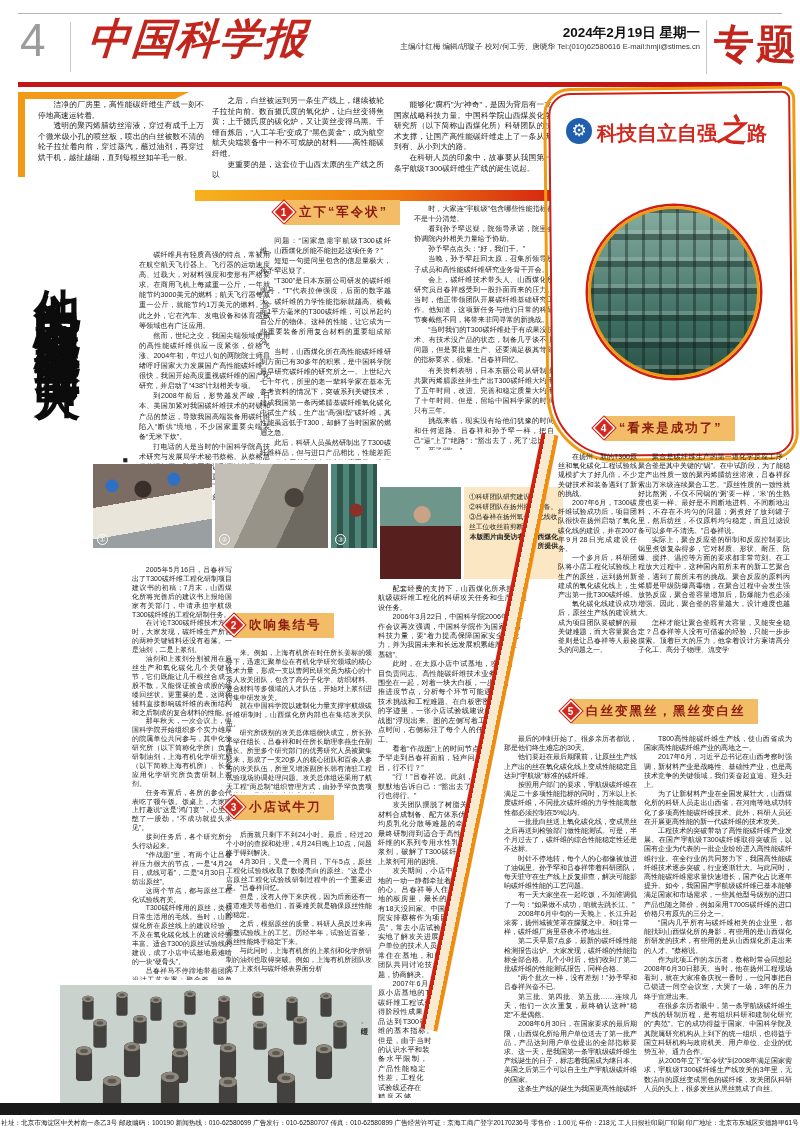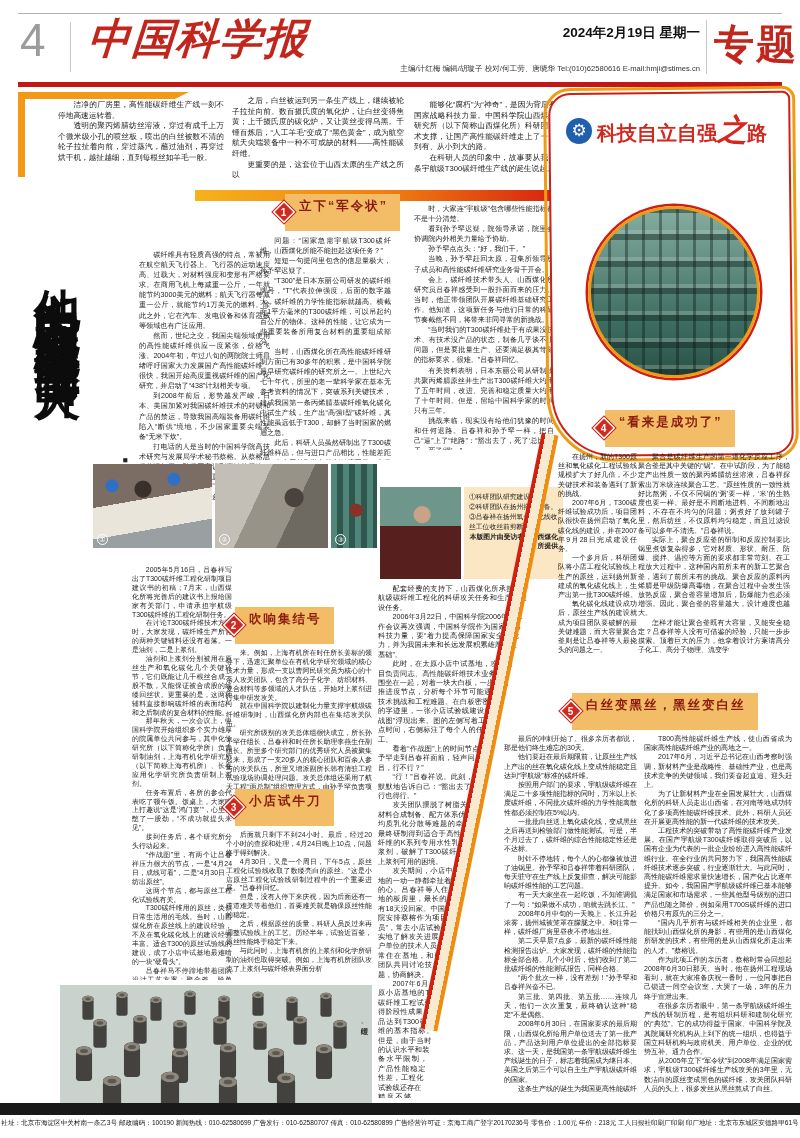--- a/index.html
+++ b/index.html
@@ -6,30 +6,30 @@
   #page{position:relative;width:800px;height:1138px;background:#fff;overflow:hidden;
         font-family:"Liberation Sans",sans-serif;color:#1a1a1a;}
   .abs{position:absolute;}
   
   .rule-top{left:18px;top:13px;width:764px;height:1px;background:#b3b3b3;}
   .pageno{left:20px;top:17px;font-size:46px;line-height:1;color:#9c9c9c;}
   .pagediv{left:70px;top:22px;width:1px;height:50px;background:#c9c9c9;}
   .masthead{left:88px;top:16px;font-size:42px;line-height:1.1;color:#c2251c;font-weight:bold;
             font-style:italic;font-family:"DejaVu Serif",serif;transform:skewX(-4deg);letter-spacing:2px;}
   .hdr-date{left:380px;top:24px;width:320px;text-align:right;font-size:13.5px;font-weight:bold;color:#111;}
-  .hdr-editors{left:300px;top:64px;width:400px;text-align:right;font-size:7.6px;color:#333;}
+  .hdr-editors{left:300px;top:42px;width:400px;text-align:right;font-size:7.6px;color:#333;}
   .zdiv{left:706px;top:20px;width:1px;height:54px;background:#c9c9c9;}
   .zhuanti{left:714px;top:18px;font-size:40px;line-height:1.3;color:#c2251c;font-weight:bold;letter-spacing:2px;}
   .rule-red{left:18px;top:82px;width:764px;height:5px;background:#c31717;}
   
   .bracket{left:18px;top:92px;width:150px;height:78px;
            border-left:7px solid #f29a16;border-top:7px solid #f29a16;}
   .bracket:after{content:"";position:absolute;right:-14px;top:-7px;border-left:14px solid #f29a16;
                  border-bottom:7px solid transparent;}
-  .intro{font-size:7.7px;line-height:10.6px;text-align:justify;color:#222;margin-left:20px;}
+  .intro{font-size:7.7px;line-height:10.6px;text-align:justify;color:#222;}
   .intro p{margin:0;text-indent:2em;}
   .intro1{left:38px;top:100px;width:166px;height:90px;}
   .intro2{left:212px;top:96px;width:172px;height:96px;}
   .intro3{left:394px;top:100px;width:158px;height:96px;}
   .gradbar{left:195px;top:190px;width:362px;height:11px;
            background:linear-gradient(90deg,#f6b21d,#ef7b10 55%,#d62310);}
   
   .headline{left:30px;top:252px;height:852px;writing-mode:vertical-rl;font-size:46px;font-weight:900;
             color:#0c0c0c;letter-spacing:6px;line-height:1.2;font-family:"Liberation Sans",sans-serif;}
   .byline{left:119px;top:455px;writing-mode:vertical-rl;font-size:8.5px;color:#222;letter-spacing:2px;}
@@ -51,21 +51,21 @@
   .s4r{left:638px;top:452px;width:152px;height:246px;font-size:7px;line-height:9.2px;}
   .s5l{left:504px;top:734px;width:133px;height:358px;font-size:7px;line-height:9.2px;}
   .s5r{left:644px;top:734px;width:148px;height:358px;font-size:7px;line-height:9.2px;}
   
   .marker{position:absolute;display:flex;align-items:center;height:24px;}
   .diamond{width:16px;height:16px;background:#d3281e;transform:rotate(45deg);flex:none;
            display:flex;align-items:center;justify-content:center;z-index:2;
            box-shadow:inset 0 0 0 1.5px #fff,0 0 0 1px #d3281e;}
   .diamond b{transform:rotate(-45deg);color:#fff;font-size:10px;font-weight:bold;}
   .mlabel{background:#f2bd66;color:#8c1c0f;font-weight:bold;font-size:12.5px;letter-spacing:2px;
-          padding:4px 12px 16px 14px;margin-left:-7px;white-space:nowrap;}
+          padding:4px 12px 4px 14px;margin-left:-7px;white-space:nowrap;}
   
   .frame{left:550px;top:92px;width:238px;height:360px;background:#fff;border:2.5px solid #cf1f14;
          border-radius:22px 8px 22px 64px;outline:3px solid #f09c12;outline-offset:2.5px;
          transform:rotate(-.6deg);}
   .badge-row{left:566px;top:110px;width:216px;display:flex;align-items:center;gap:5px;}
   .gear{width:26px;height:26px;border-radius:50%;background:#1f5fae;color:#fff;flex:none;
         display:flex;align-items:center;justify-content:center;font-size:17px;}
   .badge-text{color:#d3281e;font-weight:900;font-size:20px;white-space:nowrap;}
   .badge-text .zhi{font-size:30px;font-family:"DejaVu Serif",serif;font-style:italic;}
   .circuit{left:562px;top:100px;width:90px;height:70px;opacity:.25;

